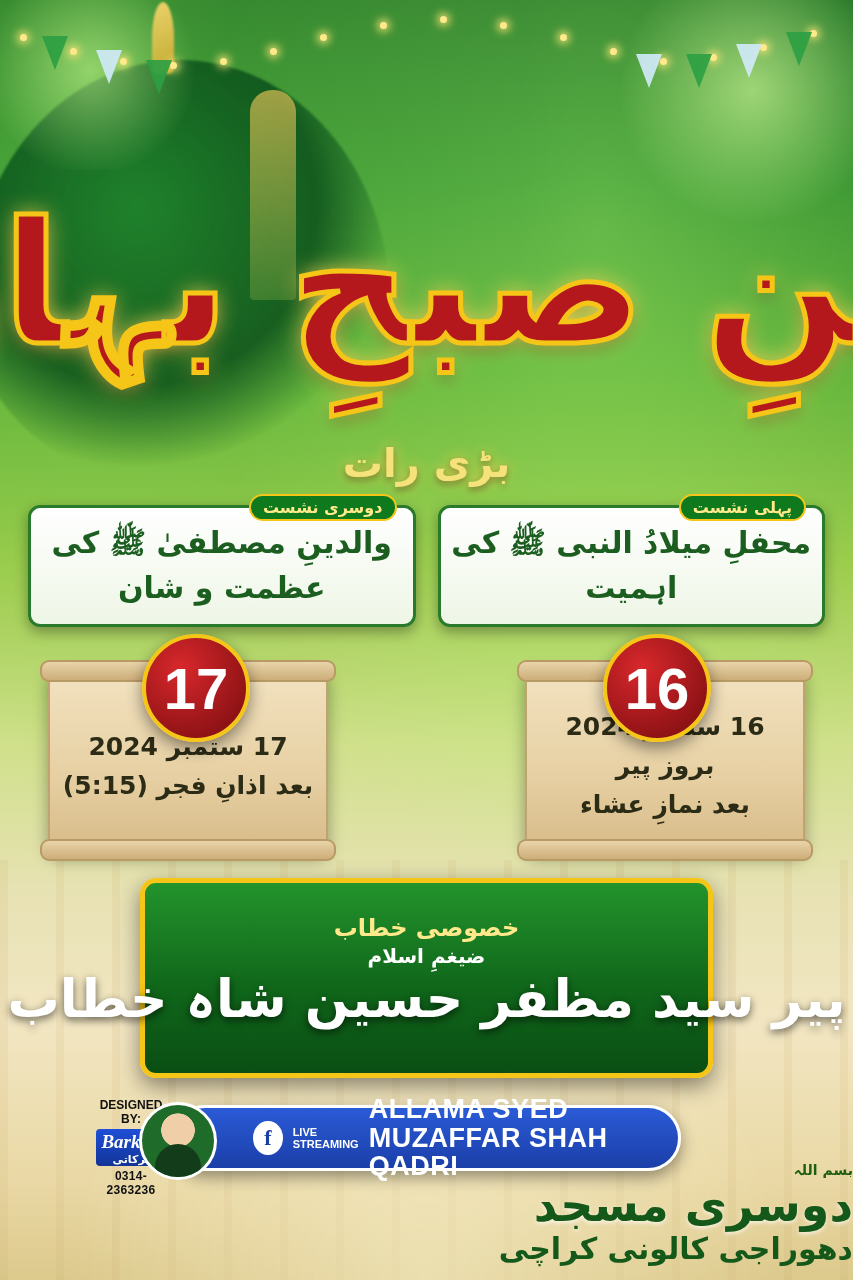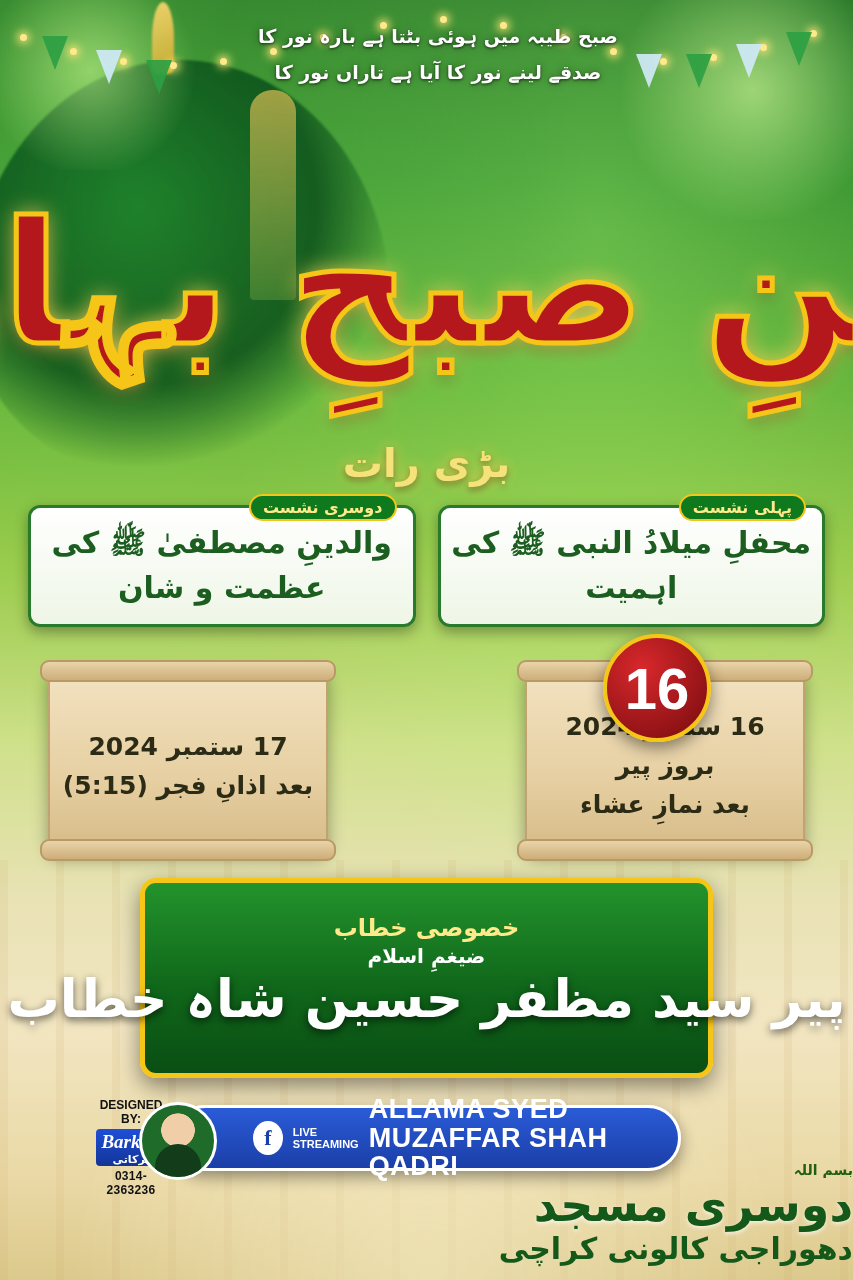--- a/index.html
+++ b/index.html
@@ -227,24 +227,20 @@
     <div class="bulb" style="left:810px; top:30px;"></div>
     <div class="flag" style="left:42px;  top:36px; background:#2ea043; clip-path: polygon(0 0,100% 0,50% 100%);"></div>
     <div class="flag" style="left:96px;  top:50px; background:#cfe9f7; clip-path: polygon(0 0,100% 0,50% 100%);"></div>
     <div class="flag" style="left:146px; top:60px; background:#2ea043; clip-path: polygon(0 0,100% 0,50% 100%);"></div>
     <div class="flag" style="left:636px; top:54px; background:#cfe9f7; clip-path: polygon(0 0,100% 0,50% 100%);"></div>
     <div class="flag" style="left:686px; top:54px; background:#2ea043; clip-path: polygon(0 0,100% 0,50% 100%);"></div>
     <div class="flag" style="left:736px; top:44px; background:#cfe9f7; clip-path: polygon(0 0,100% 0,50% 100%);"></div>
     <div class="flag" style="left:786px; top:32px; background:#2ea043; clip-path: polygon(0 0,100% 0,50% 100%);"></div>
   </div>
 
-  <div class="top-couplet urdu">
-    <div>صبح طیبہ میں ہوئی بٹتا ہے بارہ نور کا</div>
-    <div>صدقے لینے نور کا آیا ہے تاراں نور کا</div>
-  </div>
 
   <div class="main-title urdu">
     <span>جشنِ صبحِ بہاراں</span>
   </div>
 
   <div class="subtitle urdu">بڑی رات</div>
 
   <div class="session-row">
     <div class="session">
       <div class="tag urdu">دوسری نشست</div>
@@ -256,20 +252,21 @@
     </div>
   </div>
 
   <div class="dates-row">
     <div class="scroll scroll-left">
       <div class="d-txt urdu">
         <div>17 ستمبر 2024</div>
         <div>بعد اذانِ فجر (5:15)</div>
       </div>
     </div>
+    <div class="daybadge badge-left">17</div>
 
     <div class="scroll scroll-right">
       <div class="d-txt urdu">
         <div>16 ستمبر 2024</div>
         <div>بروز پیر</div>
         <div>بعد نمازِ عشاء</div>
       </div>
     </div>
     <div class="daybadge badge-right">16</div>
 

